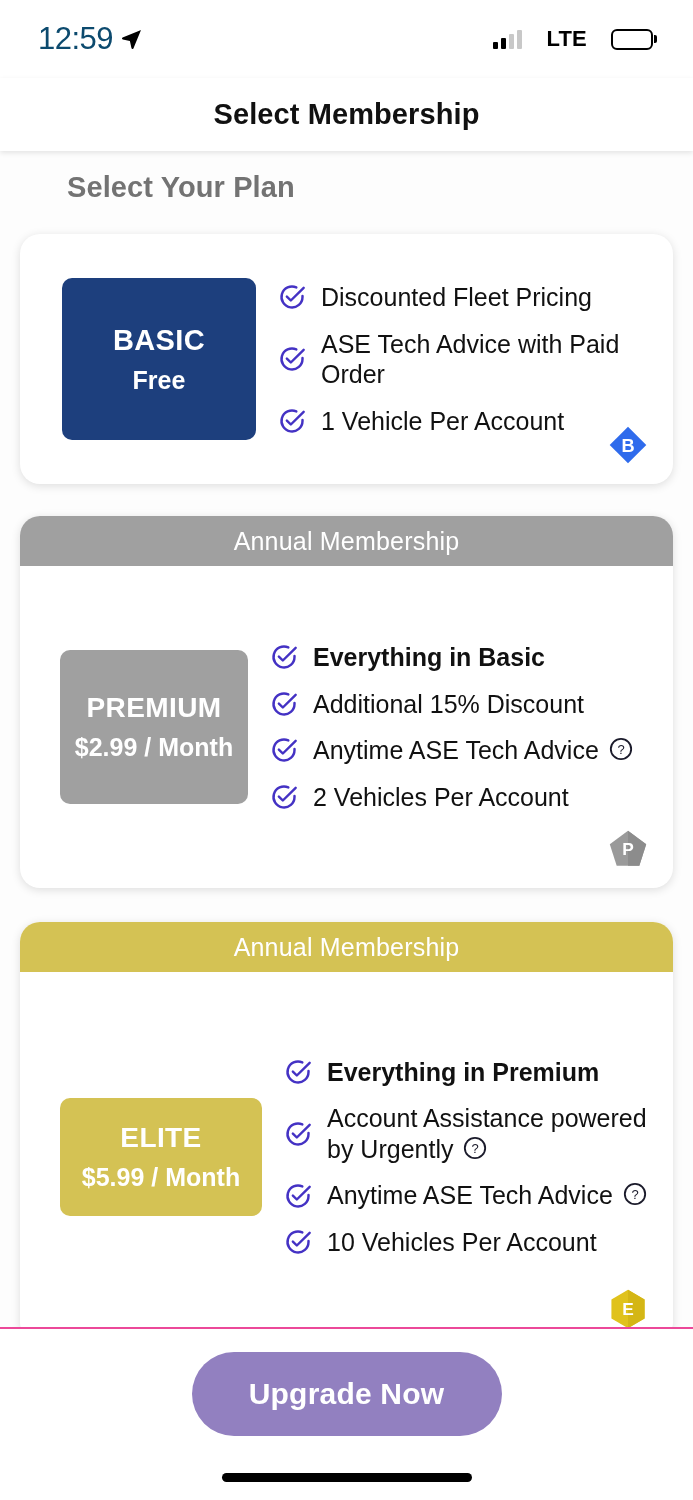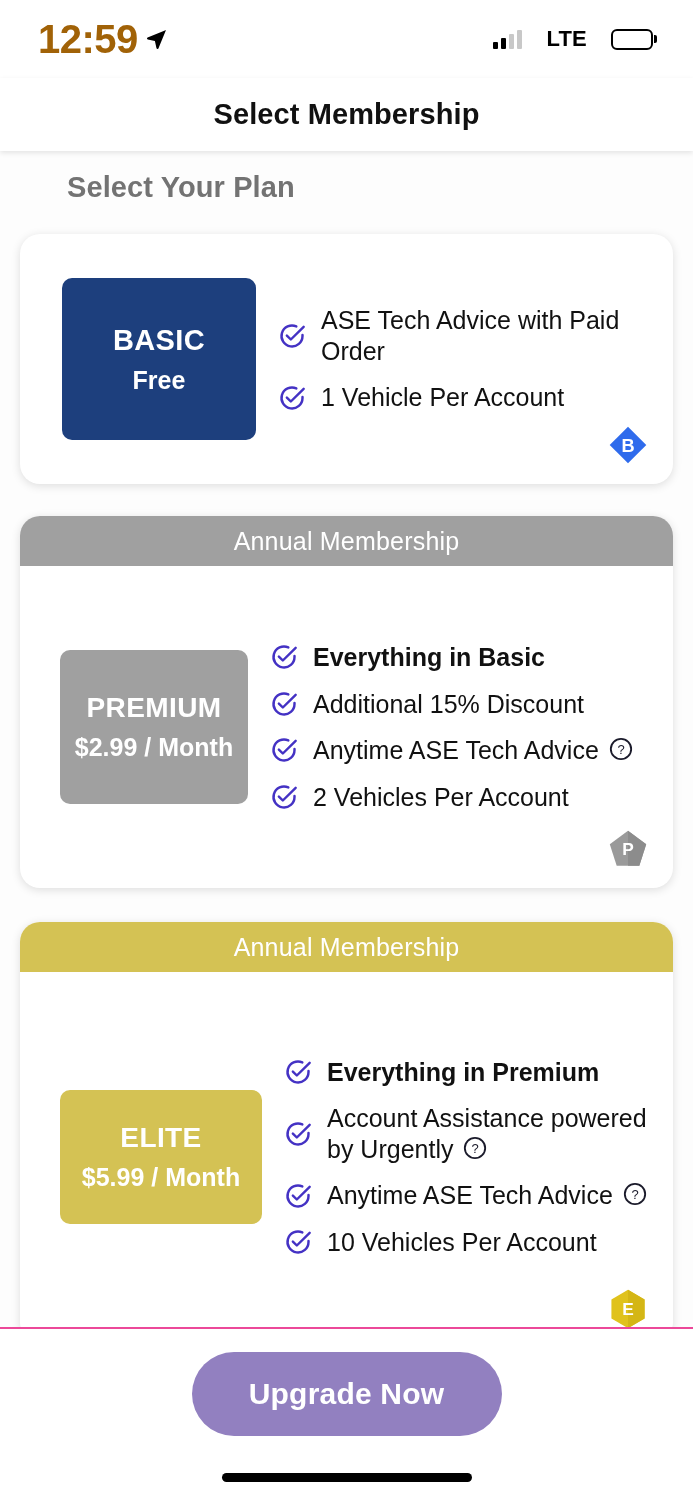--- a/index.html
+++ b/index.html
@@ -31,23 +31,23 @@
     align-items: center;
     justify-content: space-between;
     padding: 0 40px 0 38px;
   }
   .status-left {
     display: flex;
     align-items: center;
     gap: 6px;
   }
   .status-time {
-    font-size: 40px;
-    font-weight: 700;
-    color: #a16207;
+    font-size: 31px;
+    font-weight: 400;
+    color: #0c4a6e;
     letter-spacing: -0.5px;
   }
   .loc-arrow { display: block; }
   .status-right {
     display: flex;
     align-items: center;
     gap: 24px;
   }
   .signal-bars {
     display: flex;
@@ -176,21 +176,21 @@
     width: 194px; height: 162px;
     background: #1d3f7d;
     margin-left: 22px;
   }
   .badge-premium {
     width: 188px; height: 154px;
     background: #a0a0a0;
     margin-left: 20px;
   }
   .badge-elite {
-    width: 202px; height: 134px;
+    width: 202px; height: 118px;
     background: #d4c254;
     margin-left: 20px;
   }
   .badge-name {
     font-size: 29px;
     font-weight: 700;
     letter-spacing: 0.4px;
   }
   .badge-price {
     font-size: 25px;
@@ -308,20 +308,27 @@
     <div class="section-title">Select Your Plan</div>
 
     <div class="plan-card card-basic">
       <div class="card-inner basic-inner">
         <div class="plan-badge badge-basic">
           <span class="badge-name">BASIC</span>
           <span class="badge-price">Free</span>
         </div>
         <div class="feature-list">
 
+          <div class="feature-row">
+            <svg class="check-icon" width="28" height="28" viewBox="0 0 24 24" fill="none">
+              <path d="M21 11.2V12a9 9 0 1 1-5.3-8.2" stroke="#4432c4" stroke-width="2.1" stroke-linecap="round"></path>
+              <path d="M7.6 11.6 11 15 22 4.2" stroke="#4432c4" stroke-width="2.1" stroke-linecap="round" stroke-linejoin="round"></path>
+            </svg>
+            <span class="feature-text">Discounted Fleet Pricing</span>
+          </div>
 
           <div class="feature-row">
             <svg class="check-icon" width="28" height="28" viewBox="0 0 24 24" fill="none">
               <path d="M21 11.2V12a9 9 0 1 1-5.3-8.2" stroke="#4432c4" stroke-width="2.1" stroke-linecap="round"></path>
               <path d="M7.6 11.6 11 15 22 4.2" stroke="#4432c4" stroke-width="2.1" stroke-linecap="round" stroke-linejoin="round"></path>
             </svg>
             <span class="feature-text">ASE Tech Advice with Paid Order</span>
           </div>
 
           <div class="feature-row">

